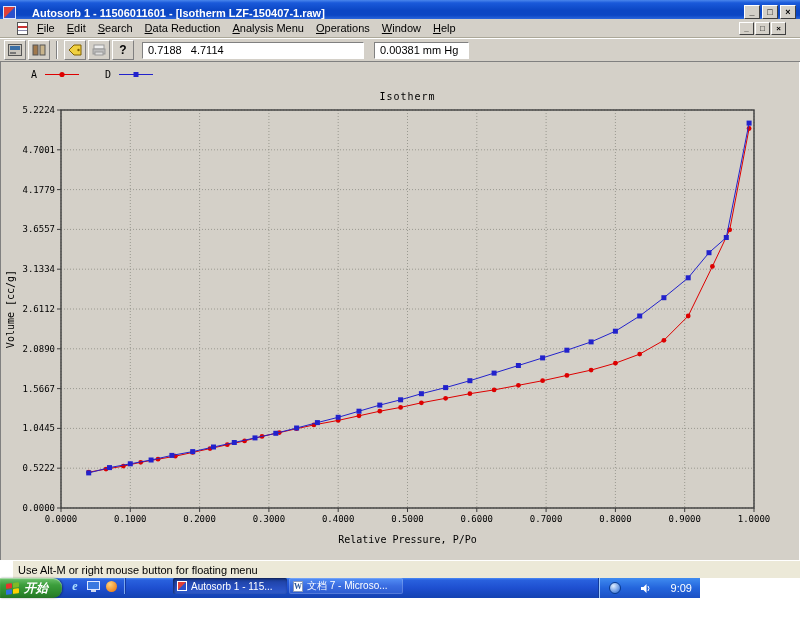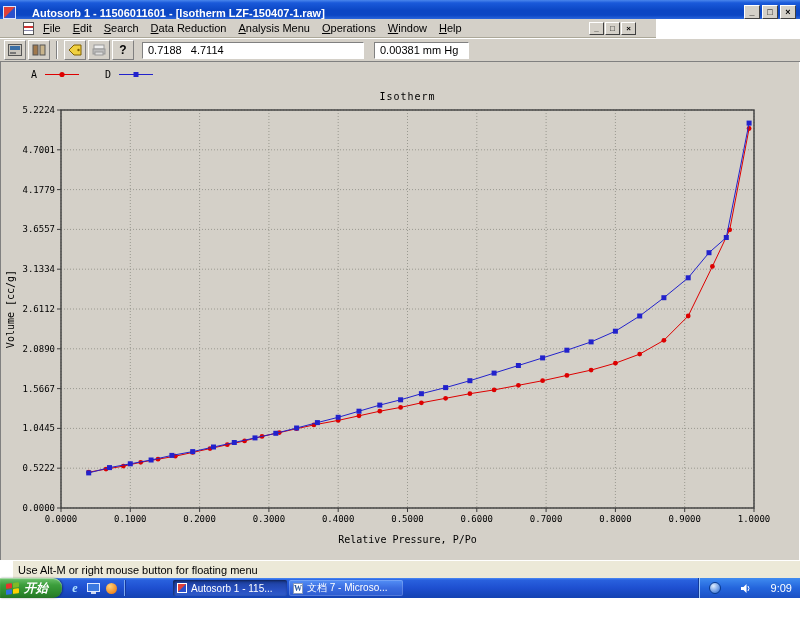--- a/index.html
+++ b/index.html
@@ -13,22 +13,22 @@
     display:flex; align-items:flex-end; gap:16px; padding:0 3px; }
   .app-icon { width:13px; height:13px; border:1px solid #d8e4ff;
     background:linear-gradient(135deg,#e04038 0%,#e04038 48%,#2a50cc 52%,#2a50cc 100%); }
   .title-text { color:#fff; font-size:11px; font-weight:bold; white-space:nowrap; overflow:hidden; flex:1; }
   .win-controls { display:flex; gap:2px; padding-right:1px; }
   .win-btn { width:16px; height:14px; background:#d4d0c8; border:1px solid;
     border-color:#ffffff #404040 #404040 #ffffff; font-size:9px; line-height:12px;
     text-align:center; font-weight:bold; color:#000; cursor:default; }
 
   
-  .menubar { position:absolute; left:0; top:19px; width:656px; height:19px; background:#d4d0c8;
-    display:flex; align-items:center; padding:0 20px; border-bottom:1px solid #aca899; }
+  .menubar { position:absolute; left:0; top:19px; width:800px; height:19px; background:#d4d0c8;
+    display:flex; align-items:center; padding:0 14px; border-bottom:1px solid #aca899; }
   .mdi-doc-icon { width:11px; height:13px; background:#fff; border:1px solid #555; margin:0 3px;
     background-image:linear-gradient(180deg,#fff 0 3px,#c33 3px 5px,#fff 5px 7px,#88a 7px 8px,#fff 8px); }
   .menu-items { display:flex; align-items:center; }
   .menu-item { font-size:11px; color:#000; padding:2px 6px; white-space:nowrap; }
   .mdi-controls { margin-left:auto; display:flex; gap:1px; }
   .mdi-btn { width:15px; height:13px; background:#d4d0c8; border:1px solid;
     border-color:#ffffff #404040 #404040 #ffffff; font-size:8px; line-height:11px;
     text-align:center; font-weight:bold; color:#000; }
 
   
@@ -58,23 +58,23 @@
   .chart-svg .ticklabel { font:9px "DejaVu Sans Mono", monospace; fill:#000; }
   .chart-svg .chart-title { font:10px "DejaVu Sans Mono", monospace; fill:#000; letter-spacing:1px; }
   .chart-svg .axis-title { font:10px "DejaVu Sans Mono", monospace; fill:#000; }
 
   
   .statusbar { position:absolute; left:13px; top:560px; width:800px; height:18px; background:#ece9d8;
     border-top:1px solid #ffffff; display:flex; align-items:center; padding:0 5px;
     font-size:11px; color:#000; }
 
   
-  .taskbar { position:absolute; left:0; top:578px; width:800px; height:20px;
+  .taskbar { position:absolute; left:0; top:578px; width:700px; height:20px;
     background:linear-gradient(180deg,#4b8bf5 0%,#2961de 10%,#1e4fd0 50%,#1443b4 95%);
-    display:flex; align-items:center; }
+    display:flex; align-items:flex-start; }
   .start-btn { height:20px; padding:0 14px 0 6px; display:flex; align-items:center; gap:4px;
     background:linear-gradient(180deg,#6cc26c 0%,#3c9e3c 35%,#2a862a 80%,#247424 100%);
     border-radius:0 9px 9px 0; box-shadow:inset 0 1px 1px rgba(255,255,255,.45), 1px 0 2px rgba(0,0,0,.4);
     color:#fff; font-size:12px; font-weight:bold; font-style:italic; }
   .flag { position:relative; width:14px; height:13px; transform:skewY(-8deg); }
   .flag i { position:absolute; width:6px; height:5px; border-radius:1px; }
   .flag .f1 { left:0; top:1px; background:#e8322e; }
   .flag .f2 { left:7px; top:1px; background:#7eba28; }
   .flag .f3 { left:0; top:7px; background:#2f6fe0; }
   .flag .f4 { left:7px; top:7px; background:#ffd100; }

